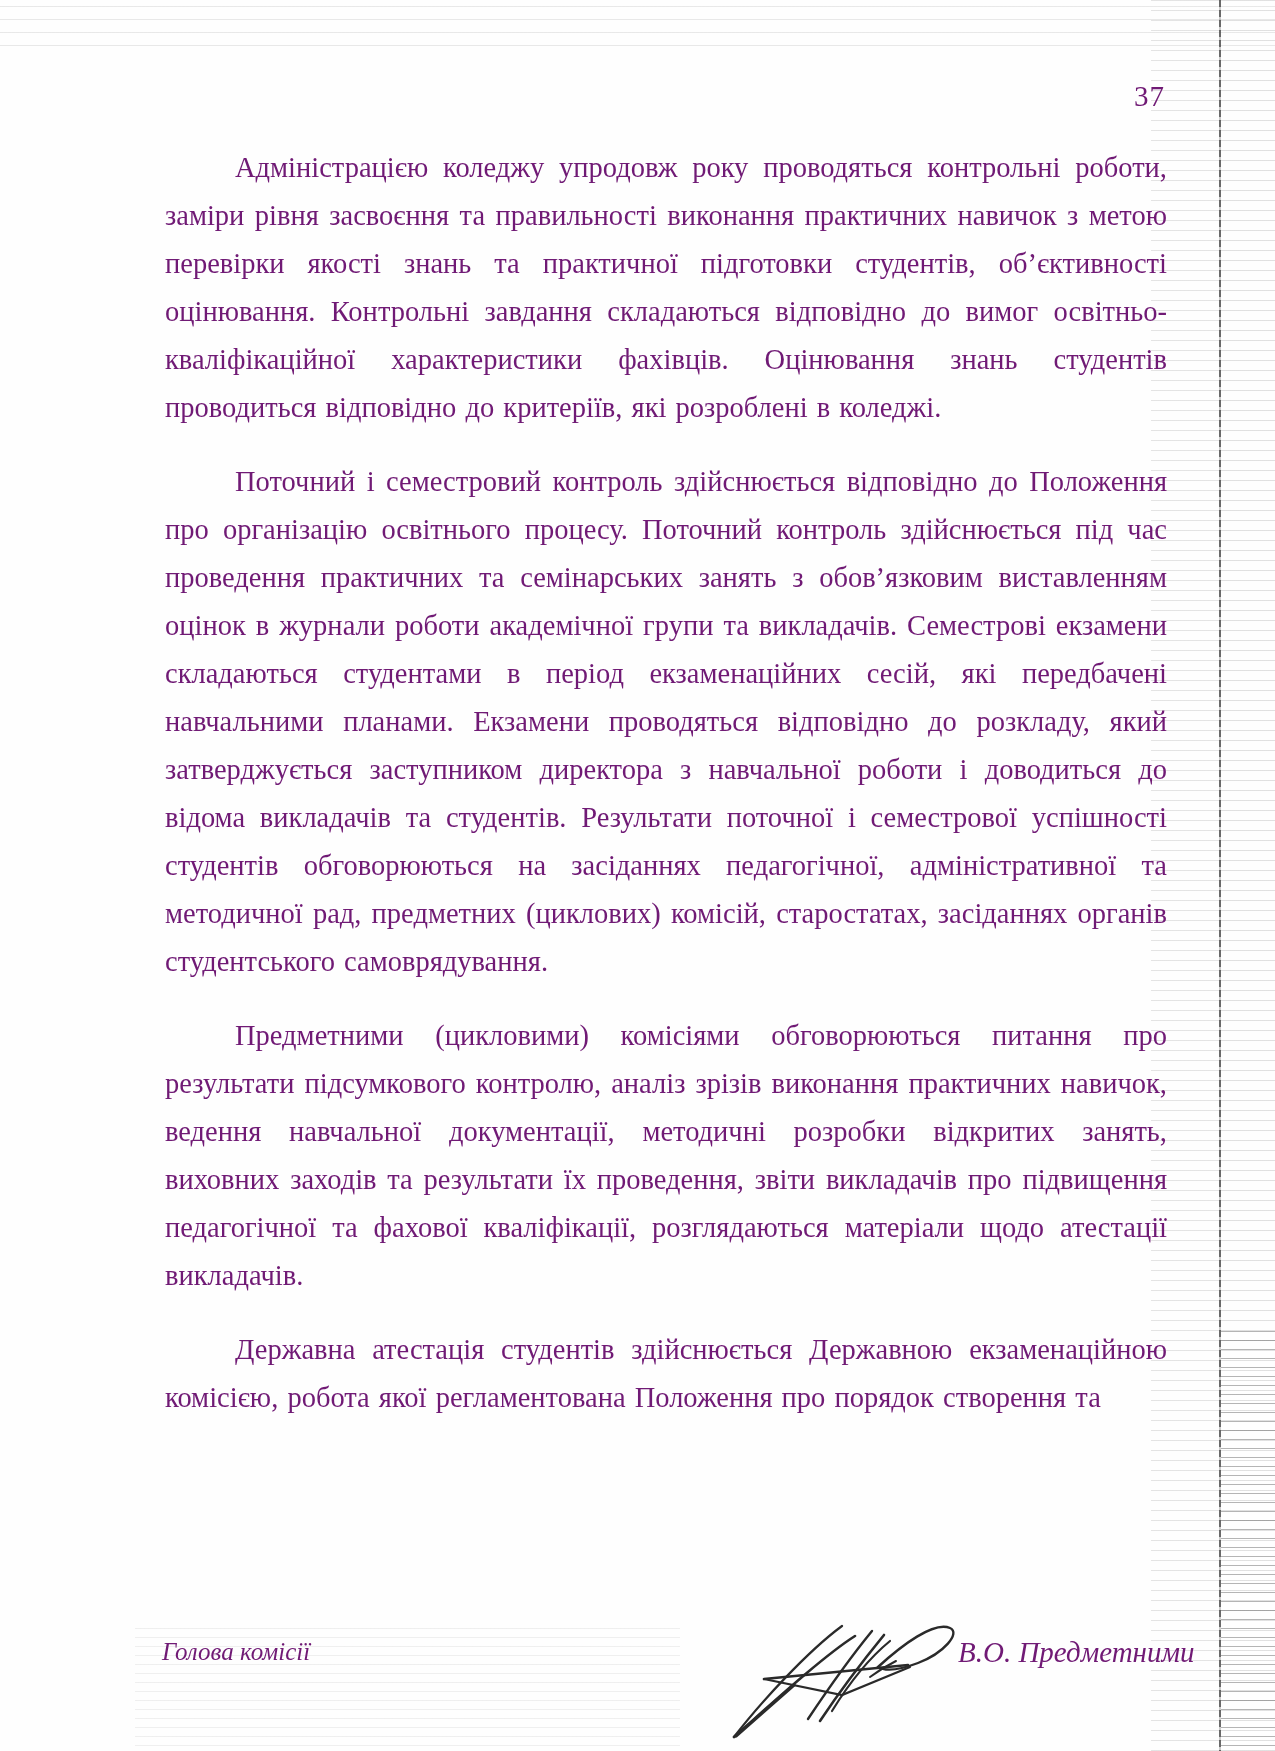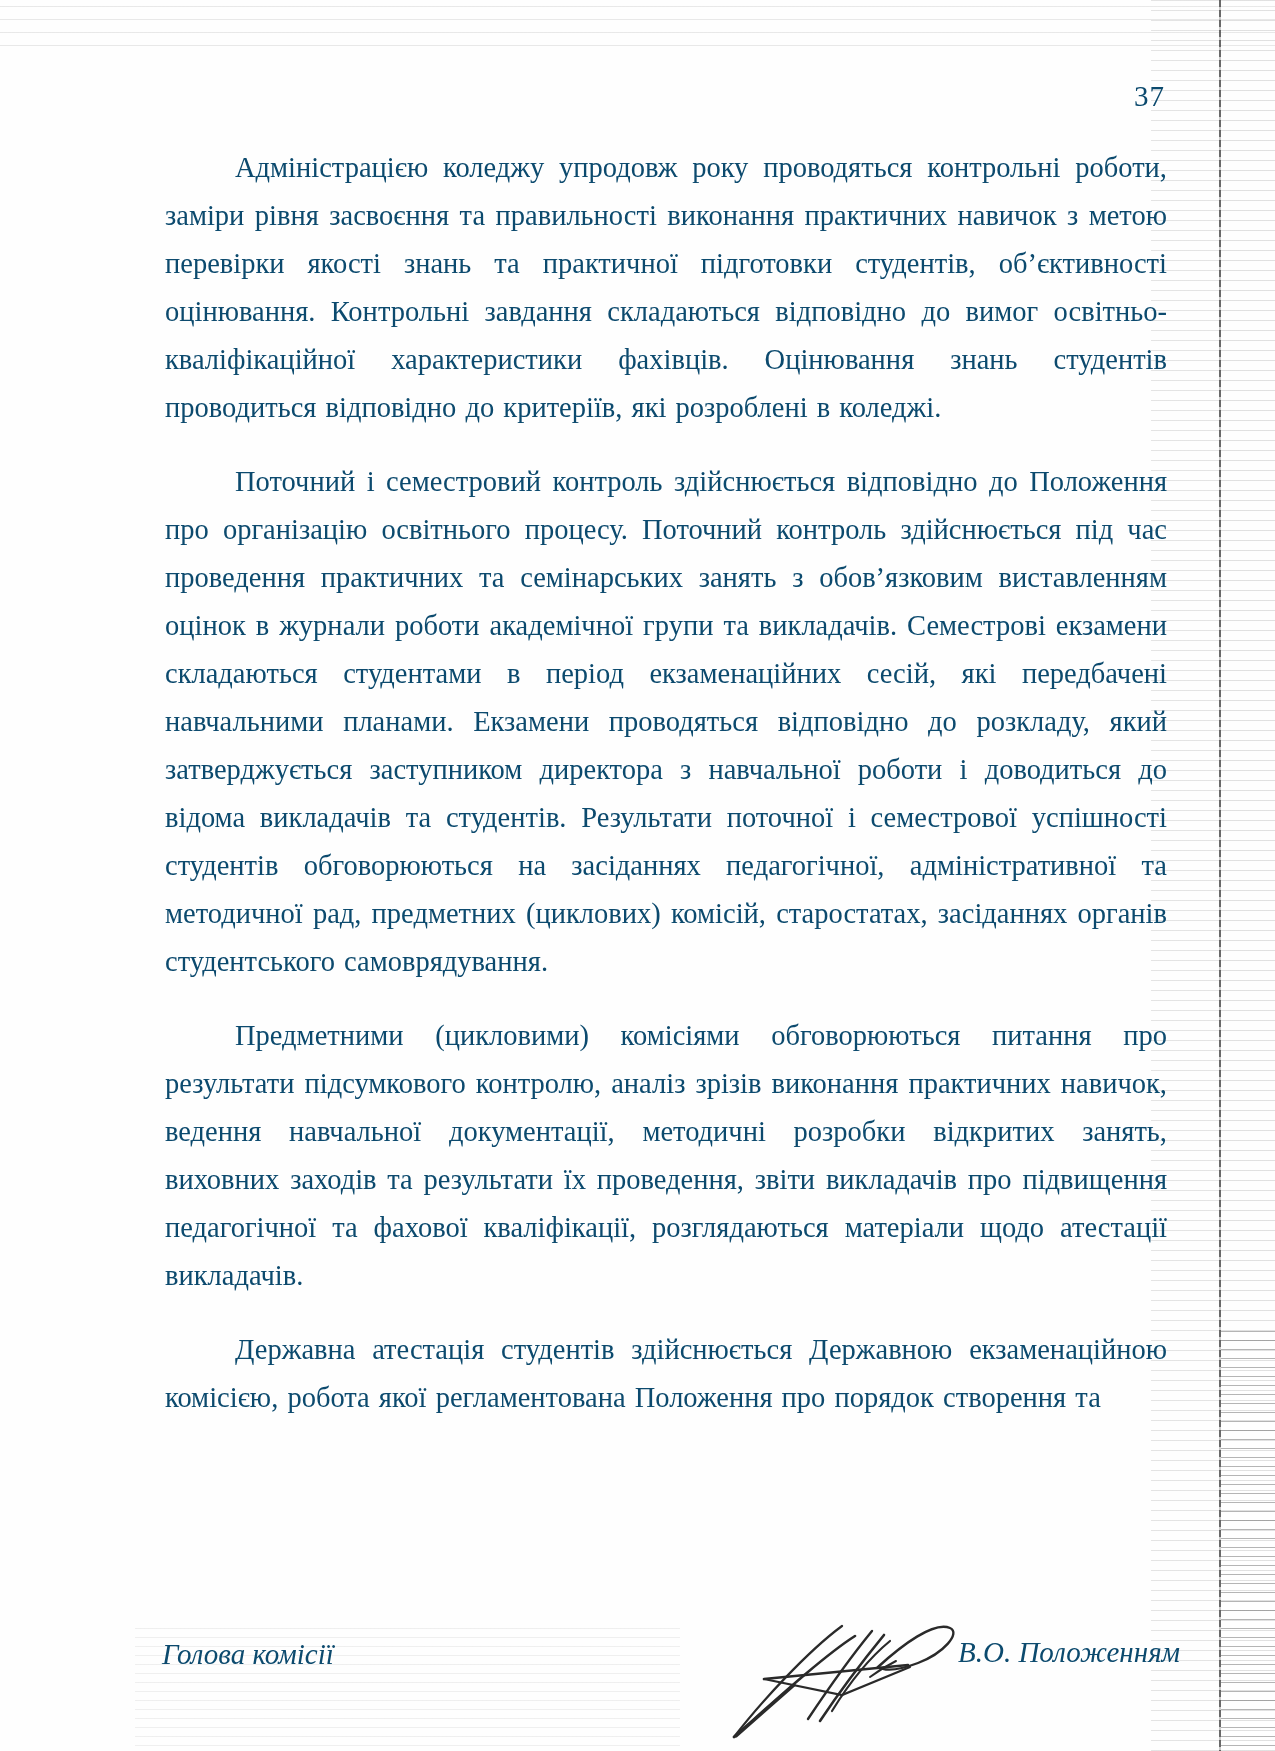--- a/index.html
+++ b/index.html
@@ -7,21 +7,21 @@
     padding: 0;
     background: #ffffff;
   }
   .page {
     position: relative;
     width: 1275px;
     height: 1751px;
     background: #fefefe;
     overflow: hidden;
     font-family: "Liberation Serif", "DejaVu Serif", serif;
-    color: #0c4a6e;
+    color: #701a75;
   }
   
   .scan-top {
     position: absolute;
     top: 6px; left: 0; right: 0;
     height: 52px;
     background: repeating-linear-gradient(
       to bottom,
       rgba(140,140,140,0.35) 0 1px,
       transparent 1px 13px
@@ -105,21 +105,21 @@
     font-size: 28.5px;
     line-height: 48px;
     text-align: justify;
     text-indent: 70px;
     word-spacing: 2px;
   }
   .footer-title {
     position: absolute;
     left: 162px;
     top: 1638px;
-    font-size: 29px;
+    font-size: 25px;
     font-style: italic;
     text-align: right;
   }
   .footer-name {
     position: absolute;
     left: 958px;
     top: 1636px;
     font-size: 29px;
     font-style: italic;
   }
@@ -166,15 +166,15 @@
       <path d="M112,96 C128,70 148,44 170,26" stroke-width="2.2"></path>
 
       <path d="M44,64 L188,50" stroke-width="2.6"></path>
       <path d="M44,64 L122,80 L190,52" stroke-width="2.2"></path>
 
       <path d="M158,52 C182,30 214,6 230,13 C241,18 224,38 198,48 C182,54 166,57 158,52 Z" stroke-width="2.4"></path>
       <path d="M150,62 C158,56 168,50 176,46" stroke-width="2"></path>
     </g>
   </svg>
 
-  <div class="footer-name">В.О. Положенням</div>
+  <div class="footer-name">В.О. Предметними</div>
 
 </div>
 
 </body></html>

